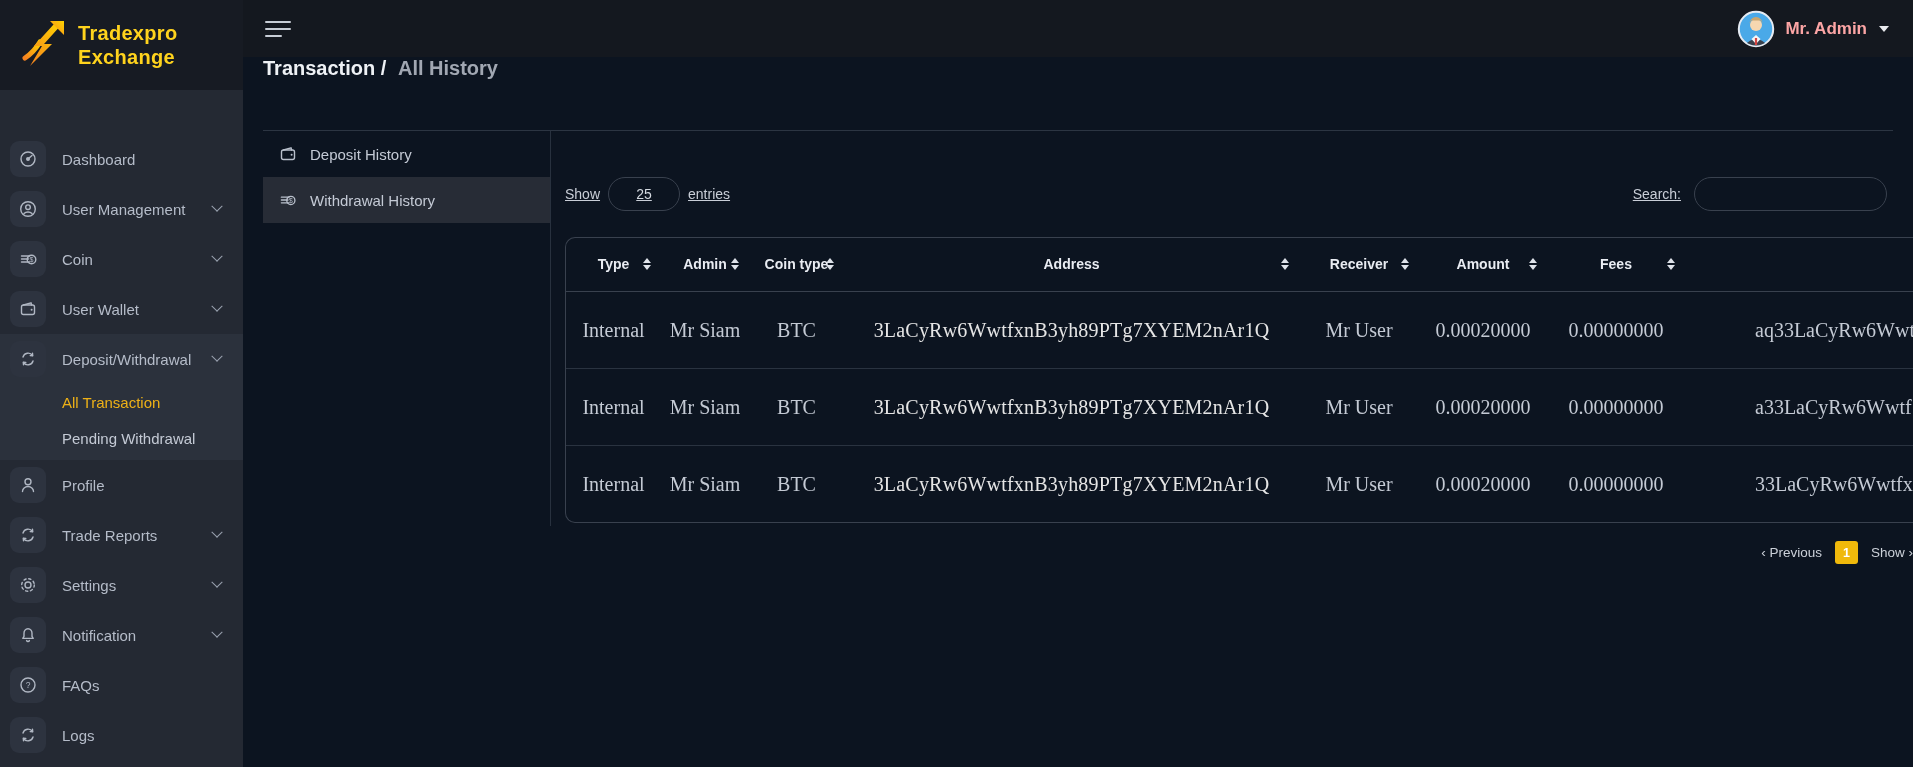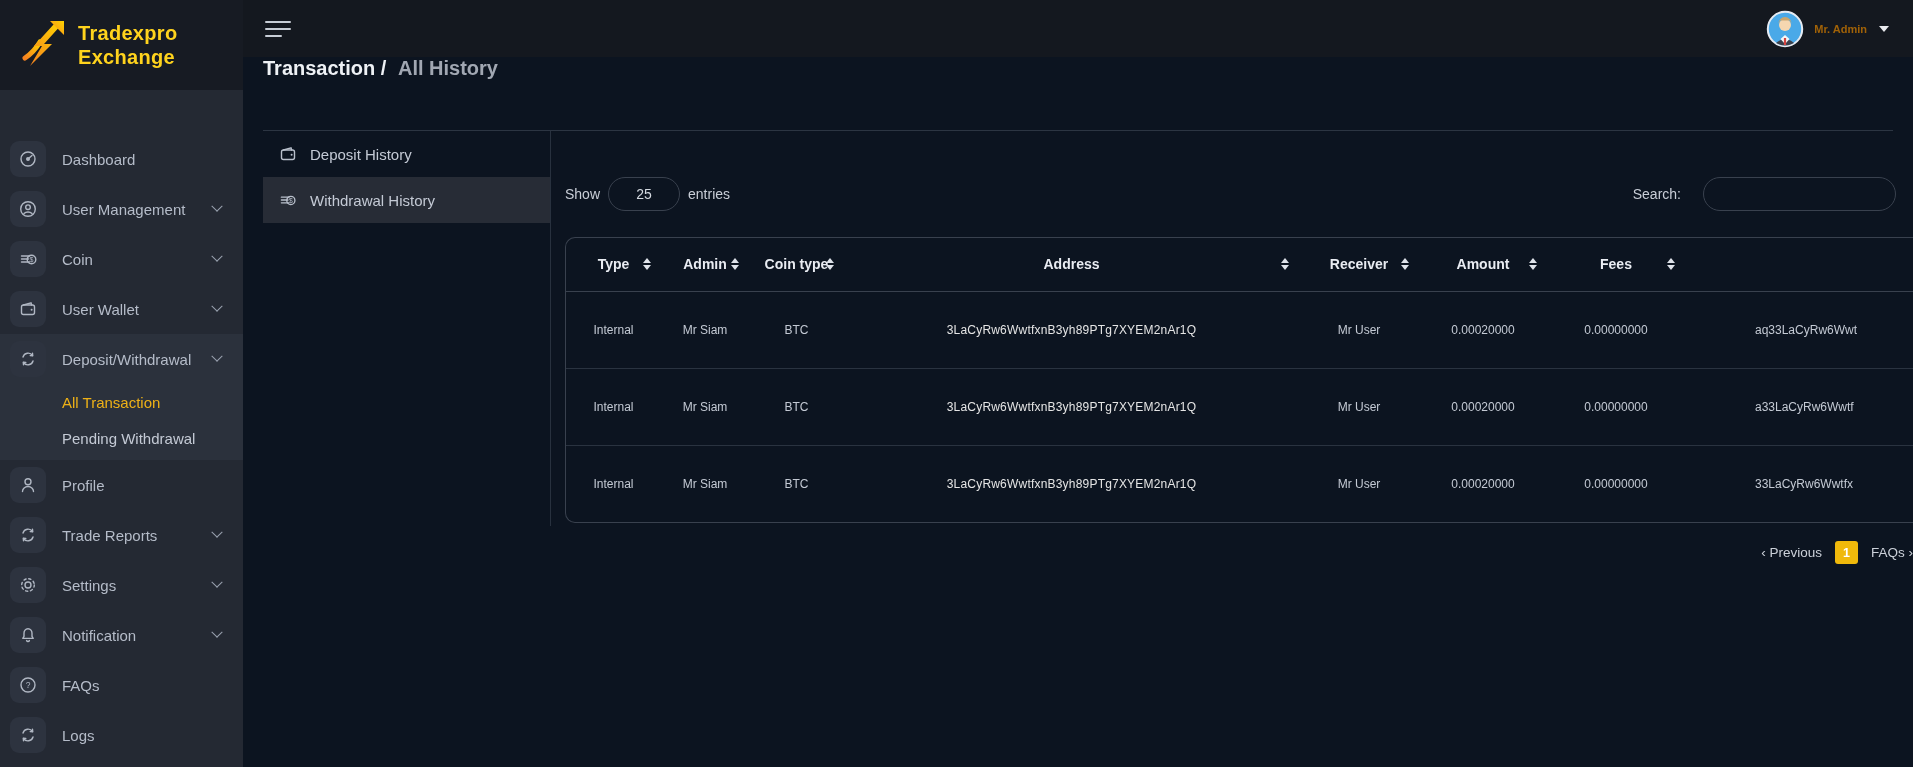--- a/index.html
+++ b/index.html
@@ -33,21 +33,21 @@
 
   
   .topbar { position:absolute; left:243px; top:0; right:0; height:57px; background:#14181f;
             display:flex; align-items:center; padding:0 24px 0 22px; }
   .hamburger { display:flex; flex-direction:column; gap:5px; cursor:pointer; width:26px; }
   .hamburger span { height:2px; background:#c7cdd6; border-radius:1px; }
   .hamburger span:nth-child(1){ width:26px; }
   .hamburger span:nth-child(2){ width:26px; }
   .hamburger span:nth-child(3){ width:17px; }
   .user { margin-left:auto; display:flex; align-items:center; gap:10px; cursor:pointer; }
-  .user-name { font-size:11px; color:#a16207; font-weight:bold; }
+  .user-name { font-size:17px; color:#fca5a5; font-weight:bold; }
   .caret { width:0; height:0; border-left:5px solid transparent; border-right:5px solid transparent;
            border-top:6px solid #e8eaee; margin-left:2px; }
 
   
   .page { position:absolute; left:243px; top:57px; right:0; bottom:0; background:#0c1420; }
   .page-header { height:74px; margin:0 20px; border-bottom:1px solid #2c3542;
                  display:flex; }
   .page-title { font-size:20px; }
   .page-title .t1 { color:#eef1f5; font-weight:bold; }
   .page-title .t2 { color:#c2c8d2; font-weight:bold; opacity:.82; margin-left:6px; }
@@ -55,36 +55,36 @@
   .content { position:absolute; top:74px; left:0; right:0; bottom:0; }
   .subpanel { position:absolute; left:20px; top:0; width:288px; }
   .panel-item { height:46px; display:flex; align-items:center; gap:13px; padding:0 16px;
                 font-size:15px; color:#c4cad5; cursor:pointer; }
   .panel-item.selected { background:#272c36; }
   .panel-item svg { stroke:#b9c0cc; fill:none; stroke-width:1.4; stroke-linecap:round;
                     stroke-linejoin:round; flex:0 0 18px; }
   .vdivider { position:absolute; left:307px; top:0; width:1px; height:395px; background:#28313e; }
 
   .main-area { position:absolute; left:322px; right:0; top:46px; }
-  .controls { display:flex; align-items:center; height:34px; padding-right:17px;
-              margin-bottom:26px; font-size:14px; color:#c9ced7; }
+  .controls { display:flex; align-items:center; height:34px; padding-right:26px;
+              margin-bottom:26px; font-size:14px; color:#c9ced7;text-decoration:underline; }
   .entries-select { width:72px; height:34px; border:1px solid #39414e; border-radius:17px;
                     display:flex; align-items:center; justify-content:center;
                     margin:0 8px; color:#d4d9e0; cursor:pointer; }
-  .search-wrap { margin-left:auto; display:flex; align-items:center; gap:22px; }
+  .search-wrap { margin-left:auto; display:flex; align-items:center; gap:13px; }
   .search-wrap input { width:193px; height:34px; border:1px solid #39414e; border-radius:17px;
                        background:transparent; outline:none; color:#dfe3ea; padding:0 14px;
                        font-size:14px; }
 
   .table-clip { overflow:hidden; border:1px solid #39414e; border-right:none;
                 border-radius:10px 0 0 10px; }
   table { border-collapse:collapse; table-layout:fixed; width:1420px; }
   th { position:relative; height:53px; font-size:14px; font-weight:bold; color:#e9ecf2;
        text-align:center; border-bottom:1px solid #39414e; cursor:pointer; }
-  td { height:77px; font-size:12px; color:#c4cad4; text-align:center; line-height:22px; }
+  td { height:77px; font-size:20px; color:#c4cad4; text-align:center; line-height:22px;font-family:Liberation Serif, serif; }
   tbody tr + tr td { border-top:1px solid #2a3340; }
   td.addr { letter-spacing:.2px; color:#e5e5e5; }
   td.txid { text-align:left; padding-left:70px; white-space:nowrap; }
   .sort { position:absolute; right:10px; top:50%; transform:translateY(-50%);
           display:flex; flex-direction:column; gap:2px; }
   .sort i { width:0; height:0; border-left:4px solid transparent; border-right:4px solid transparent; }
   .sort .up { border-bottom:5px solid #dfe3ea; }
   .sort .dn { border-top:5px solid #dfe3ea; }
 
   .pagination { margin-top:18px; display:flex; align-items:center; justify-content:flex-end;
@@ -404,19 +404,19 @@
                 <td>0.00000000</td>
                 <td class="txid">33LaCyRw6Wwtfx</td>
               </tr>
             </tbody>
           </table>
         </div>
 
         <div class="pagination">
           <span class="page-link">‹ Previous</span>
           <span class="page-current">1</span>
-          <span class="page-link">FAQs ›</span>
+          <span class="page-link">Show ›</span>
         </div>
 
       </div>
     </section>
   </main>
 </div>
 
 </body></html>

